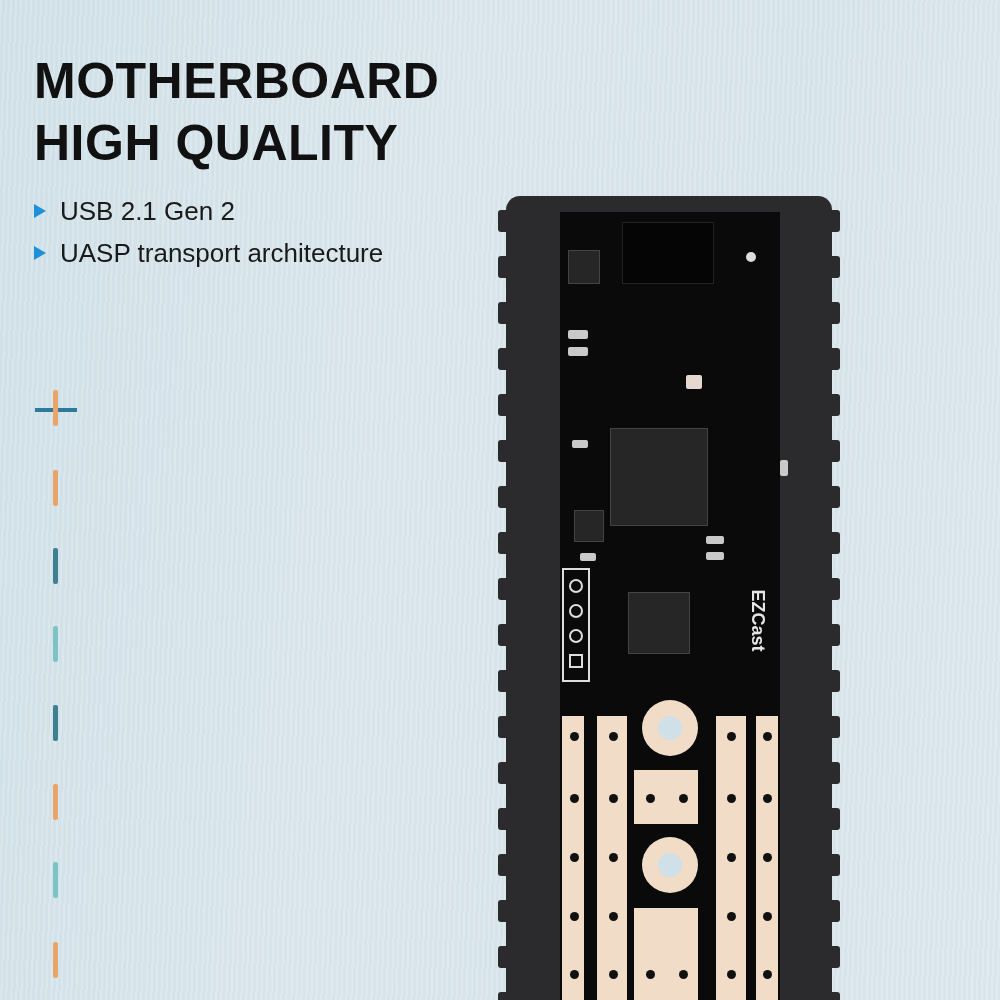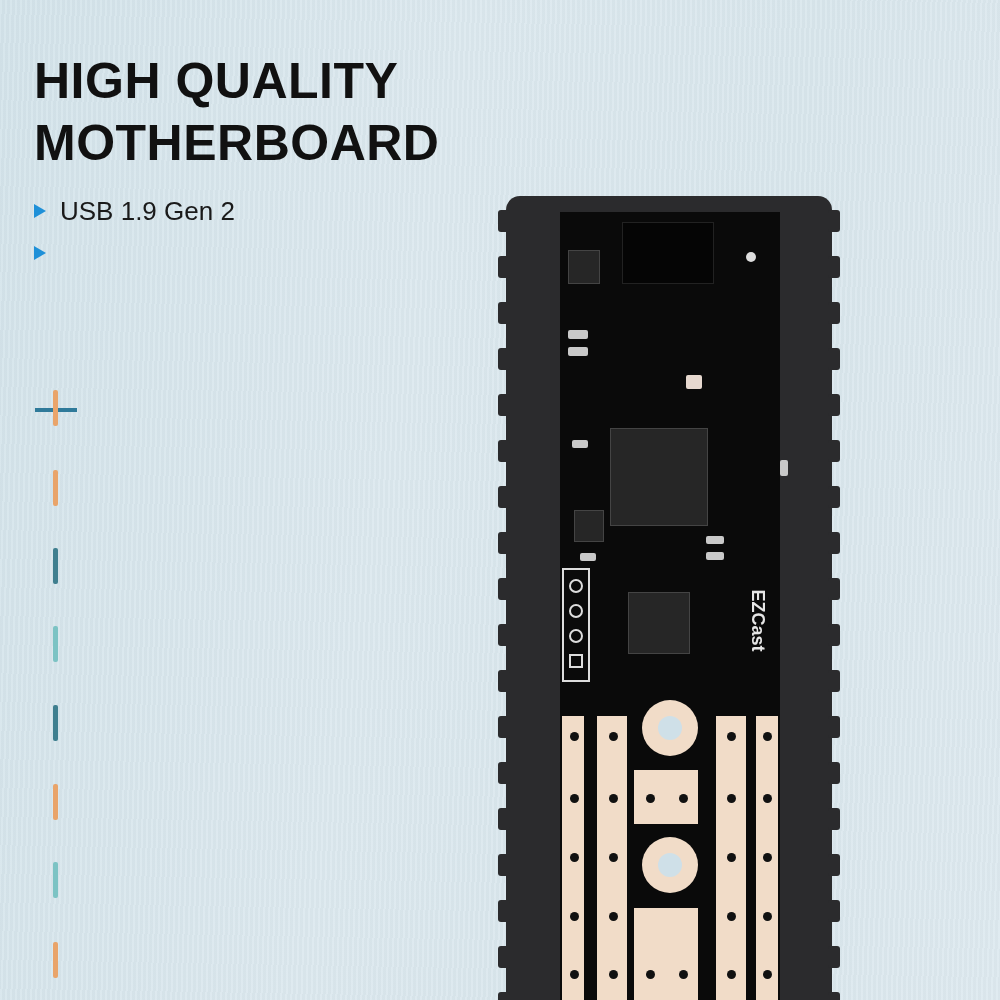--- a/index.html
+++ b/index.html
@@ -31,31 +31,32 @@
   .silk{position:absolute;color:#e6e6e6;font-size:18px;font-weight:bold;transform:rotate(90deg);}
   .pinhdr{position:absolute;left:562px;top:568px;width:24px;height:110px;border:2px solid #ddd;}
   .pinhdr i{display:block;width:10px;height:10px;border:2px solid #ddd;border-radius:50%;margin:9px auto 11px;}
 </style>
 </head>
 <body>
 
 <div class="texture"></div>
 
 <h1 class="headline">
+  <span>MOTHERBOARD</span>
   <span>HIGH QUALITY</span>
-  <span>MOTHERBOARD</span>
 </h1>
 
 <ul class="features">
   <li>
     <span class="tri"></span>
-    <span>USB 1.9 Gen 2</span>
+    <span>USB 2.1 Gen 2</span>
   </li>
   <li>
     <span class="tri"></span>
+    <span>UASP transport architecture</span>
   </li>
 </ul>
 
 <div class="crossbar"></div>
 <div class="dash" style="top:390px;background:#e9a46a"></div>
 <div class="dash" style="top:470px;background:#e9a46a"></div>
 <div class="dash" style="top:548px;background:#3f7f8f"></div>
 <div class="dash" style="top:626px;background:#7cc3c4"></div>
 <div class="dash" style="top:705px;background:#3f7f8f"></div>
 <div class="dash" style="top:784px;background:#e9a46a"></div>

